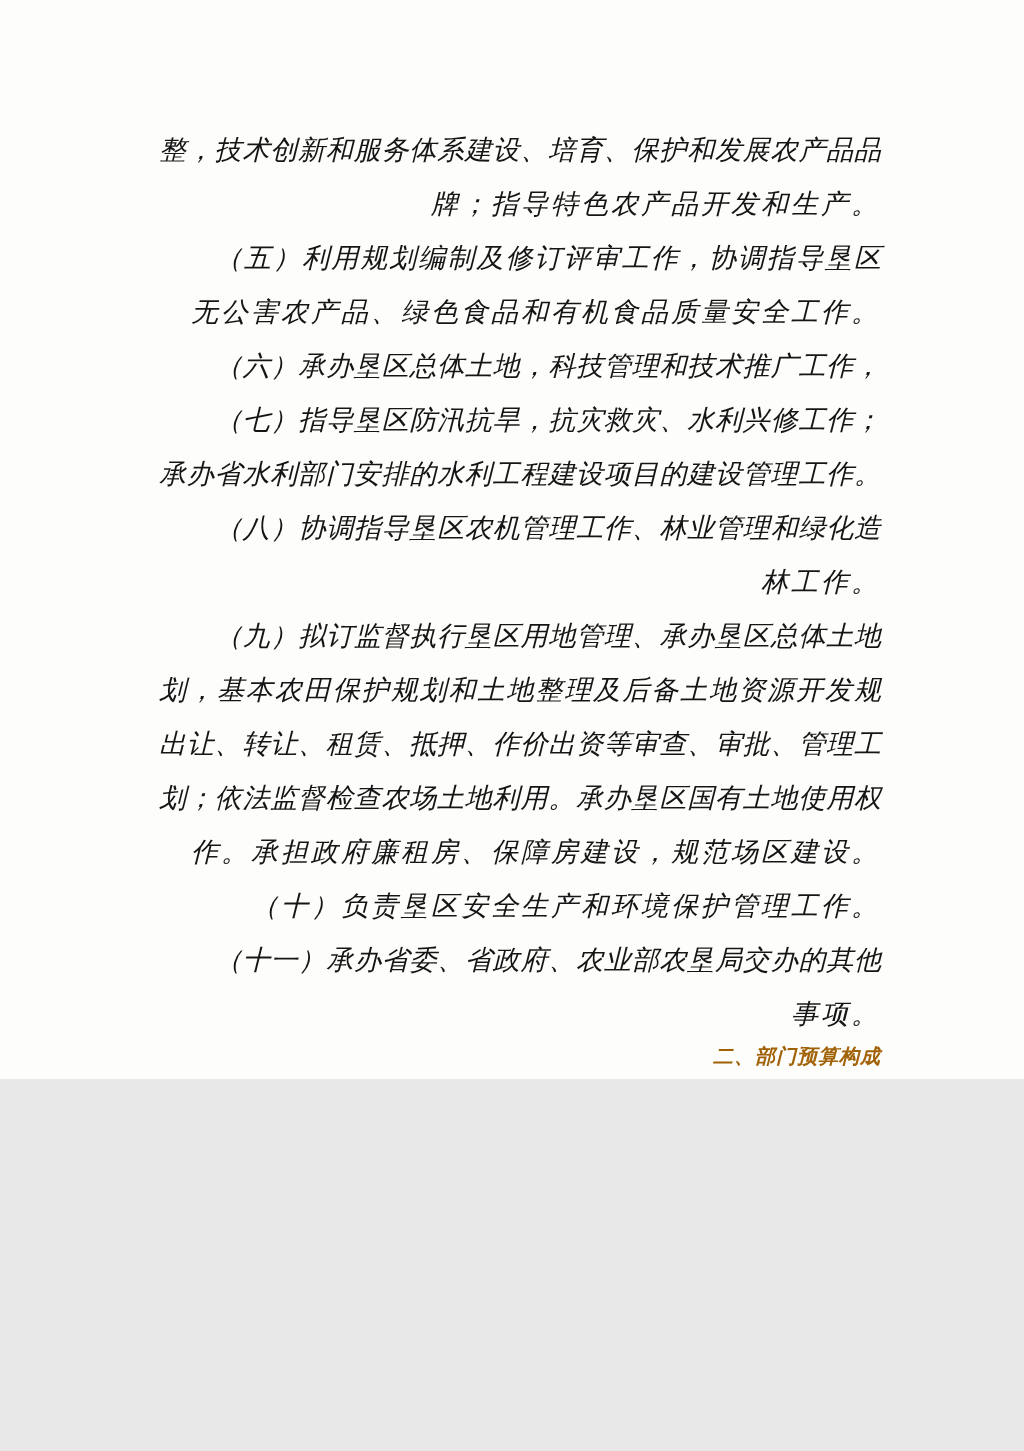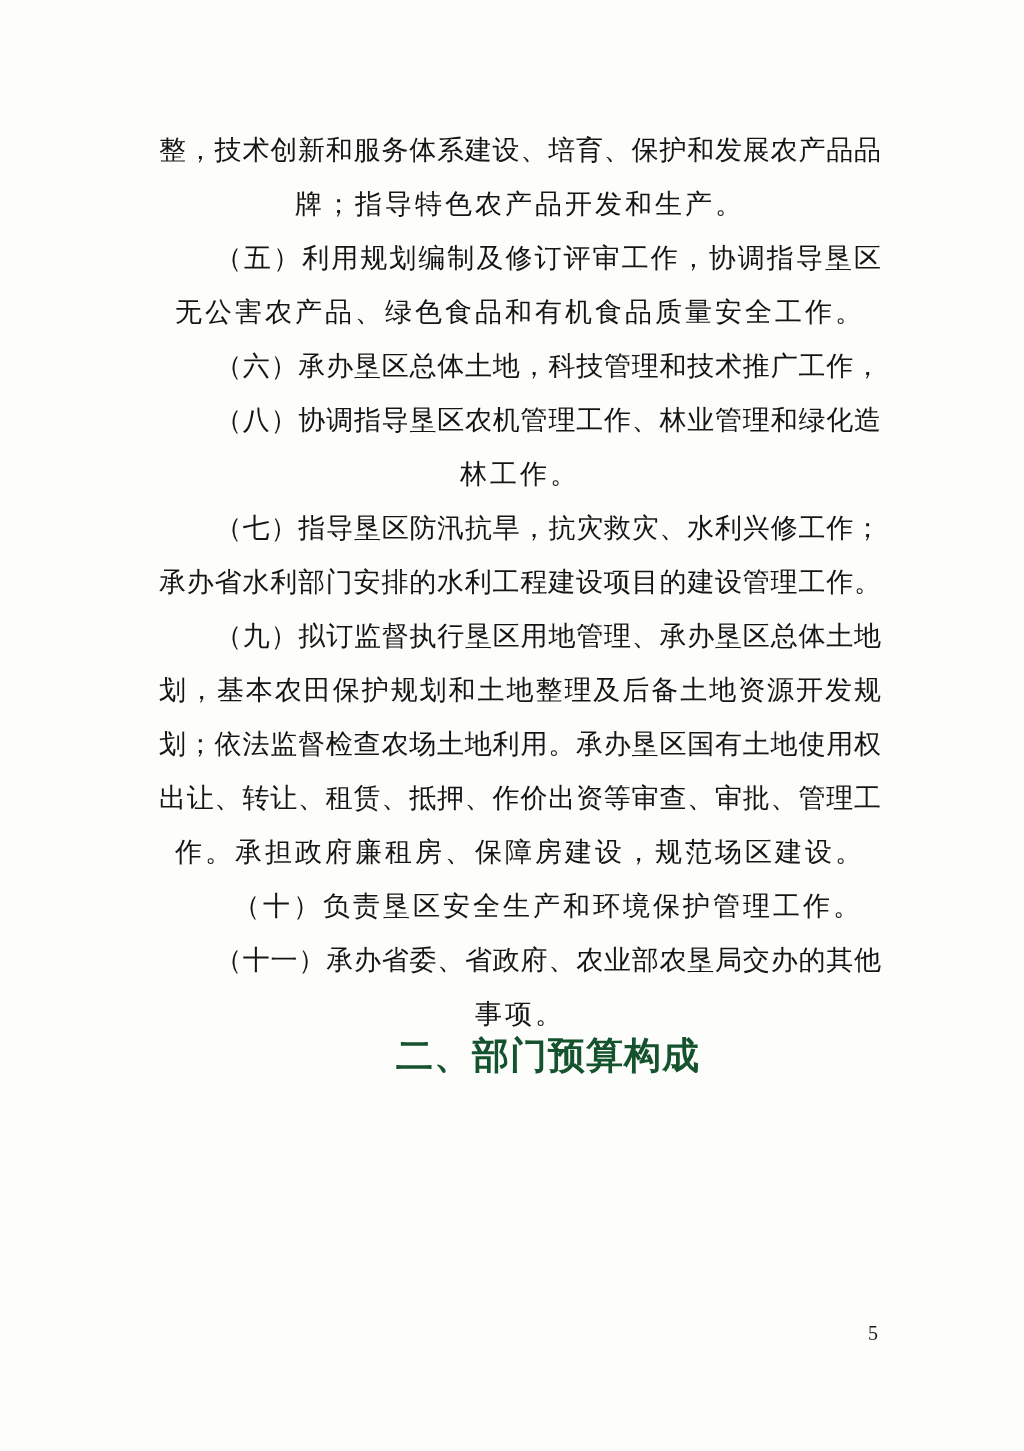--- a/index.html
+++ b/index.html
@@ -6,56 +6,57 @@
     margin: 0;
     padding: 0;
   }
   body {
     background: #e8e8e8;
     font-family: "Liberation Serif", serif;
   }
   .page {
     position: relative;
     width: 1024px;
-    height: 1451px;
+    height: 1079px;
     background: #fdfdfb;
     overflow: hidden;
     color: #151515;
+    font-style: italic;
   }
   .content {
     position: absolute;
     left: 159px;
     top: 123px;
     width: 722px;
   }
   .ln {
     height: 54px;
     line-height: 54px;
     font-size: 27px;
     letter-spacing: 3px;
     white-space: nowrap;
-    text-align: center;
+    text-align: right;
     box-sizing: border-box;
   }
   .ln.j {
     white-space: normal;
     letter-spacing: 0;
     text-align: justify;
     text-align-last: justify;
   }
   .ln.i {
     padding-left: 56px;
   }
   .ln.h {
     font-family: "Liberation Sans", sans-serif;
     font-weight: 700;
-    font-size: 37px;
+    font-size: 20px;
     letter-spacing: 1px;
     transform: translateY(-12px);
-    color: #14532d;
+    color: #a16207;
   }
   .pagenum {
     position: absolute;
     left: 858px;
     top: 1318px;
     width: 30px;
     height: 30px;
     line-height: 30px;
     font-size: 20px;
     text-align: center;
@@ -76,34 +77,34 @@
     <div>
       <div class="ln j i">（五）利用规划编制及修订评审工作，协调指导垦区</div>
       <div class="ln">无公害农产品、绿色食品和有机食品质量安全工作。</div>
     </div>
 
     <div>
       <div class="ln j i">（六）承办垦区总体土地，科技管理和技术推广工作，</div>
     </div>
 
     <div>
+      <div class="ln j i">（七）指导垦区防汛抗旱，抗灾救灾、水利兴修工作；</div>
+      <div class="ln j">承办省水利部门安排的水利工程建设项目的建设管理工作。</div>
+    </div>
+
+    <div>
       <div class="ln j i">（八）协调指导垦区农机管理工作、林业管理和绿化造</div>
       <div class="ln">林工作。</div>
     </div>
 
     <div>
-      <div class="ln j i">（七）指导垦区防汛抗旱，抗灾救灾、水利兴修工作；</div>
-      <div class="ln j">承办省水利部门安排的水利工程建设项目的建设管理工作。</div>
-    </div>
-
-    <div>
       <div class="ln j i">（九）拟订监督执行垦区用地管理、承办垦区总体土地</div>
       <div class="ln j">划，基本农田保护规划和土地整理及后备土地资源开发规</div>
+      <div class="ln j">出让、转让、租赁、抵押、作价出资等审查、审批、管理工</div>
       <div class="ln j">划；依法监督检查农场土地利用。承办垦区国有土地使用权</div>
-      <div class="ln j">出让、转让、租赁、抵押、作价出资等审查、审批、管理工</div>
       <div class="ln">作。承担政府廉租房、保障房建设，规范场区建设。</div>
     </div>
 
     <div>
       <div class="ln i">（十）负责垦区安全生产和环境保护管理工作。</div>
     </div>
 
     <div>
       <div class="ln j i">（十一）承办省委、省政府、农业部农垦局交办的其他</div>
       <div class="ln">事项。</div>

